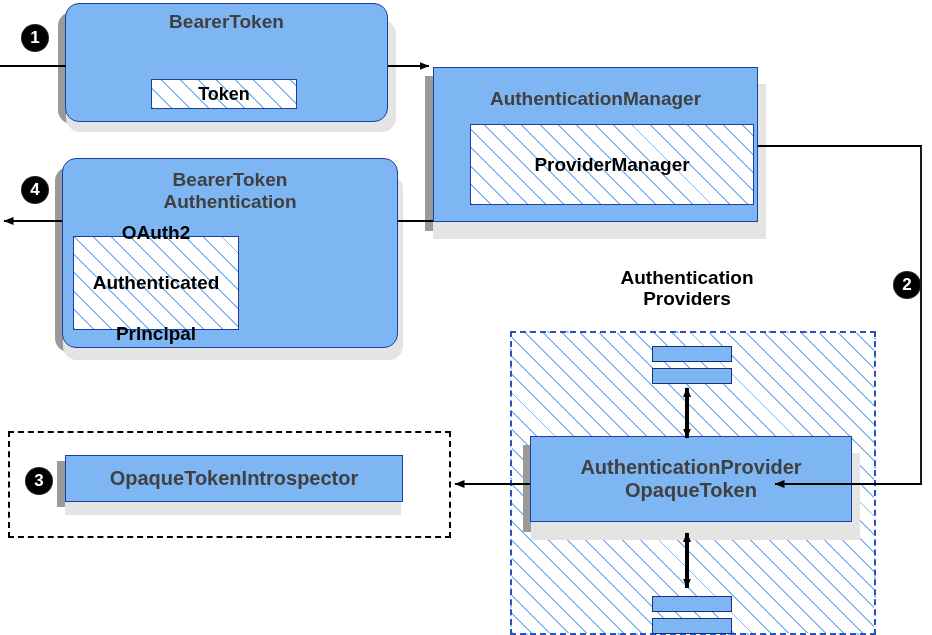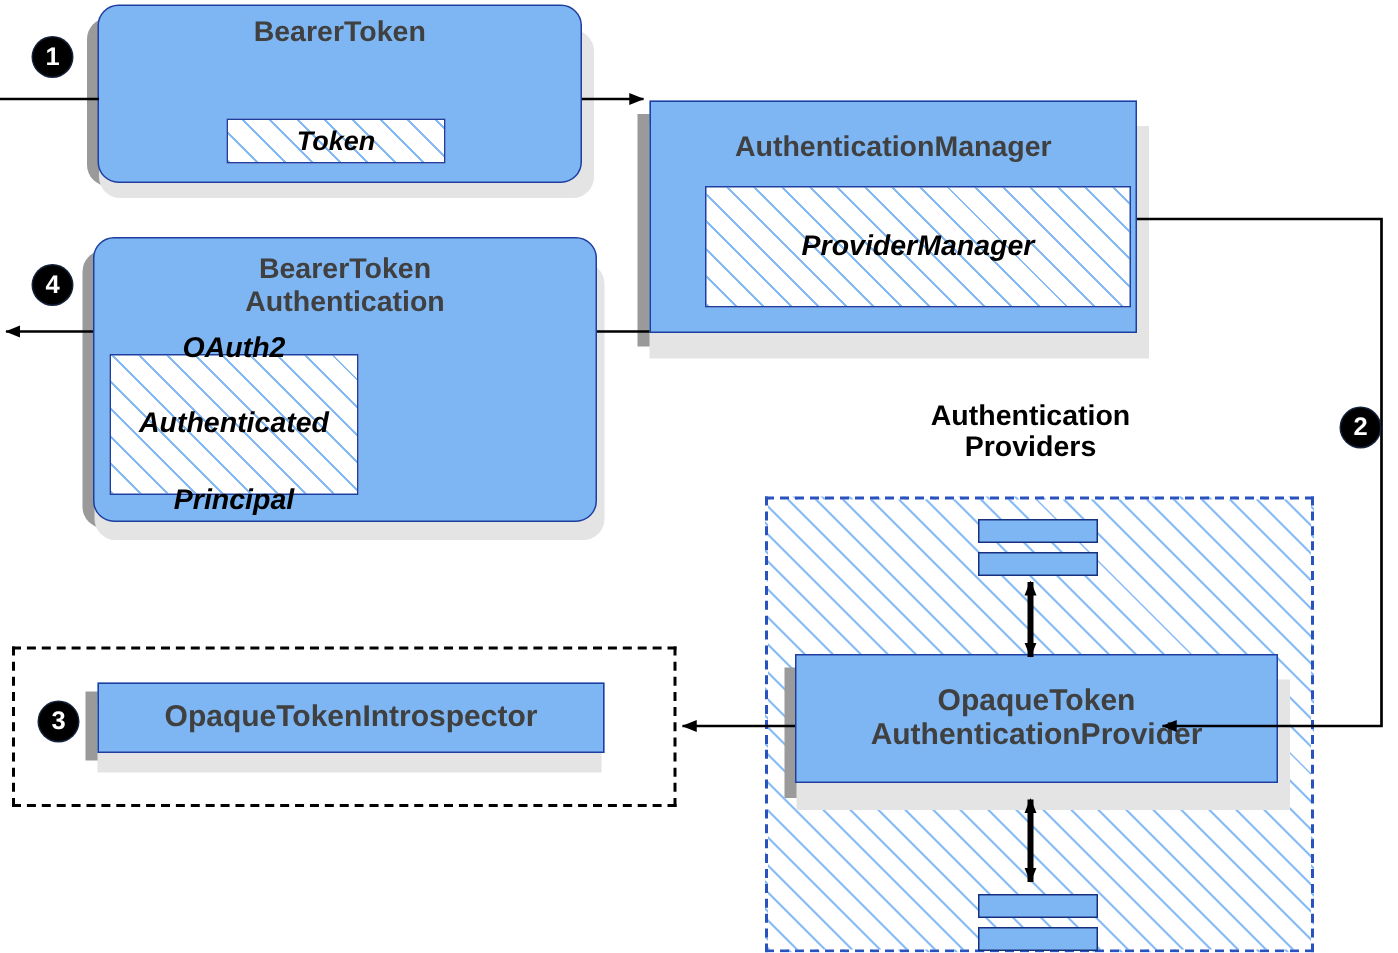--- a/index.html
+++ b/index.html
@@ -46,21 +46,20 @@
   
   .hatch {
     background-color: #ffffff;
     background-image: repeating-linear-gradient(
       45deg,
       rgba(126,182,244,0.95) 0px,
       rgba(126,182,244,0.95) 1.4px,
       rgba(255,255,255,0) 1.4px,
       rgba(255,255,255,0) 13px
     );
-    font-style: italic;
   }
   .inner {
     position: absolute;
     box-sizing: border-box;
     border: 1.5px solid #1F3FA0;
     color: #000;
     font-weight: bold;
     display: flex;
     align-items: center;
     justify-content: center;
@@ -199,22 +198,22 @@
   </div>
 
   <div class="dashed-blue hatch" style="left:510px; top:331px; width:366px; height:304px;"></div>
 
   <div class="bar" style="left:652px; top:346px; width:80px; height:16px;"></div>
   <div class="bar" style="left:652px; top:368px; width:80px; height:16px;"></div>
 
   <div class="shadow dark" style="left:523px; top:445px; width:329px; height:87px;"></div>
   <div class="shadow light" style="left:531px; top:453px; width:329px; height:87px;"></div>
   <div class="node" style="left:530px; top:436px; width:322px; height:86px; flex-direction:column; font-size:20px;">
+    <div>AuthenticationProvider</div>
     <div>OpaqueToken</div>
-    <div>AuthenticationProvider</div>
   </div>
 
   <div class="bar" style="left:652px; top:596px; width:80px; height:16px;"></div>
   <div class="bar" style="left:652px; top:618px; width:80px; height:16px;"></div>
 
   <div class="dotted-black" style="left:8px; top:431px; width:443px; height:107px;"></div>
   <div class="shadow dark" style="left:57px; top:461px; width:336px; height:46px;"></div>
   <div class="shadow light" style="left:65px; top:469px; width:336px; height:46px;"></div>
   <div class="node" style="left:65px; top:455px; width:338px; height:47px; font-size:20px;">OpaqueTokenIntrospector</div>
 

